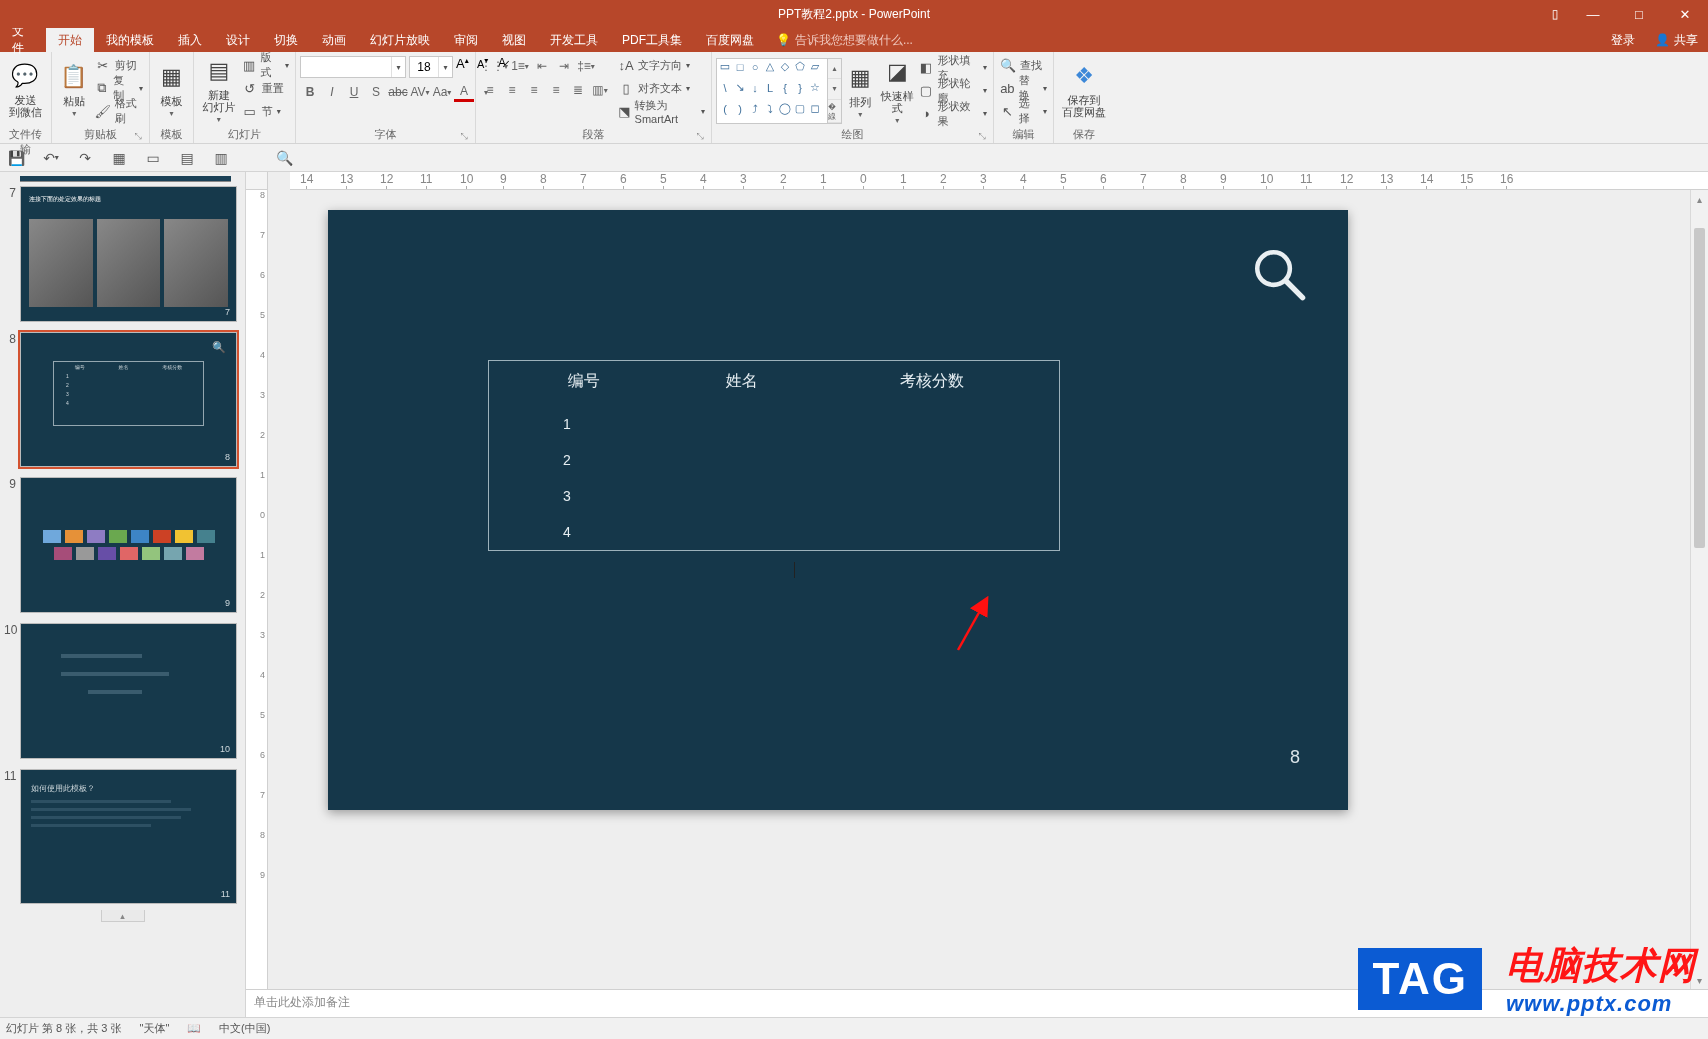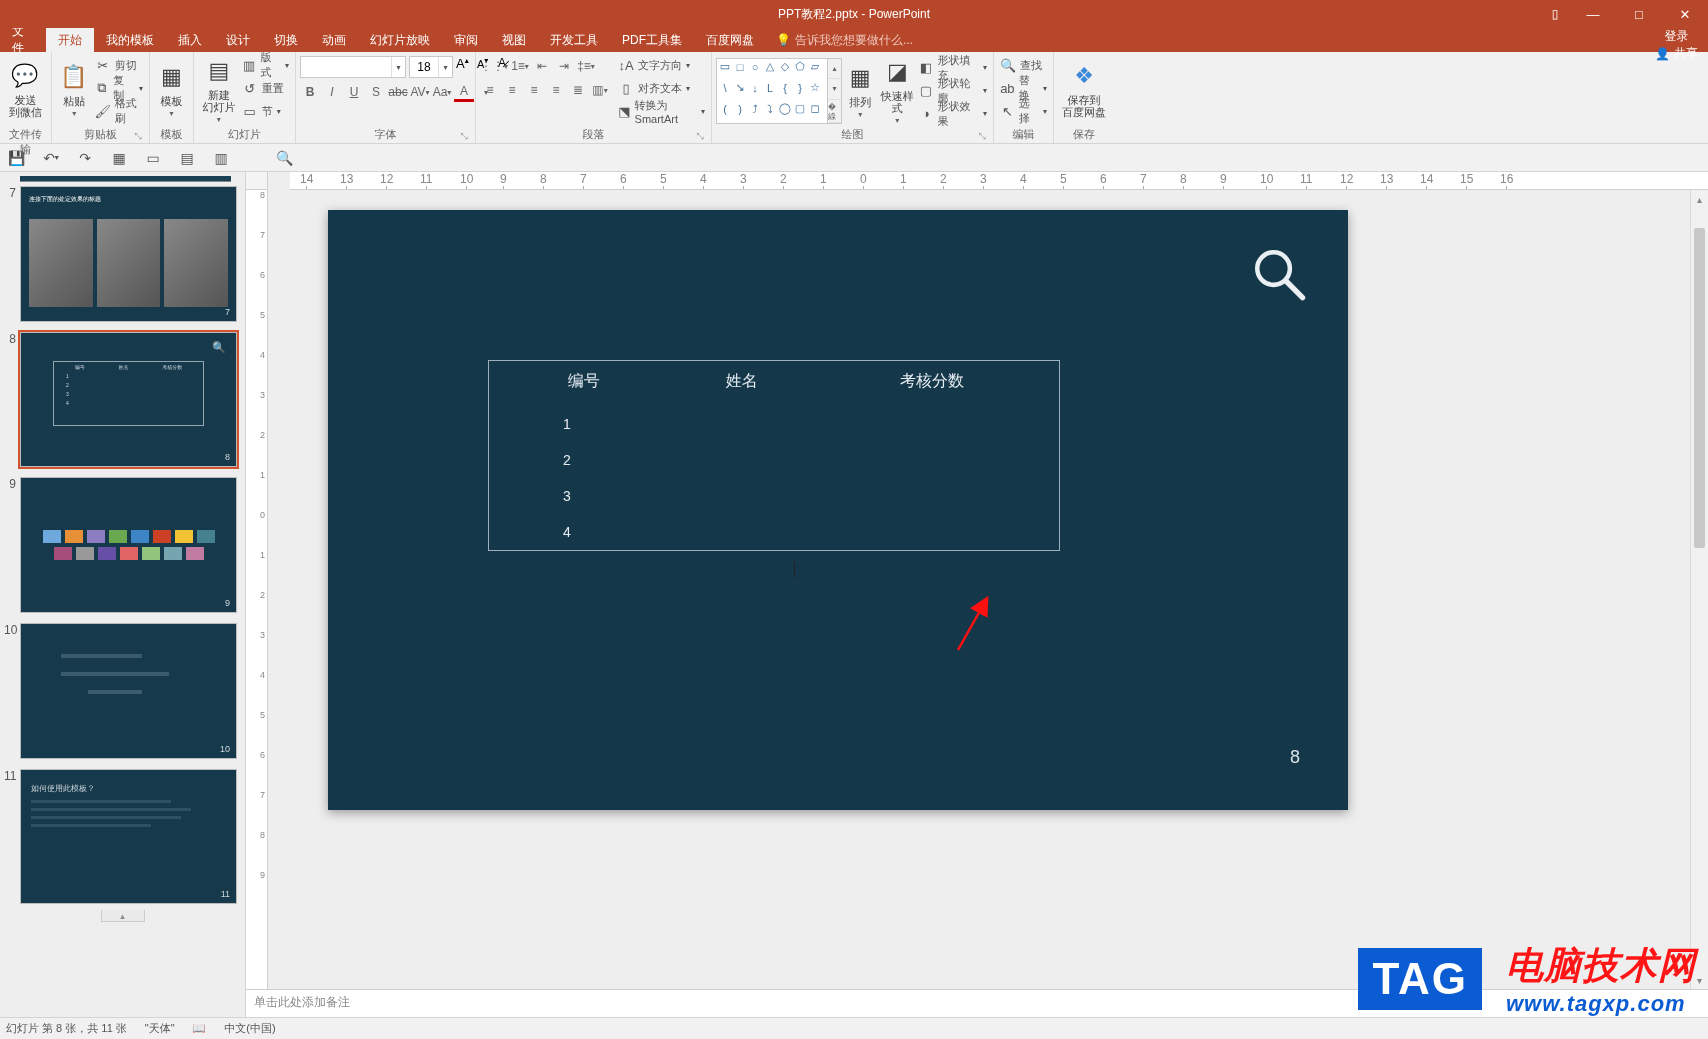--- a/index.html
+++ b/index.html
@@ -10,21 +10,21 @@
 .titlebar .title { position: absolute; left: 50%; transform: translateX(-50%); font-size: 12px; }
 .titlebar .win-controls { margin-left: auto; display: flex; }
 .titlebar .win-btn { width: 46px; height: 28px; display: flex; align-items: center; justify-content: center; font-size: 13px; }
 .titlebar .ribbon-opts { width: 30px; height: 28px; display: flex; align-items: center; justify-content: center; }
 
 
 .menubar { height: 24px; background: #b7472a; display: flex; align-items: stretch; color: #fff; font-size: 12px; }
 .menubar .tab { padding: 0 12px; display: flex; align-items: center; cursor: pointer; }
 .menubar .tab.file { width: 46px; justify-content: center; }
 .menubar .tab.active { background: #f1f1f1; color: #b7472a; }
-.menubar .right { margin-left: auto; display: flex; align-items: center; flex-direction: column; }
+.menubar .right { margin-left: auto; display: flex; align-items: center; }
 .menubar .right .item { padding: 0 10px; display: flex; align-items: center; gap: 4px; }
 .menubar .tell-me { color: #f0c9bf; margin-left: 10px; display: flex; align-items: center; gap: 4px; }
 
 
 .ribbon { height: 92px; background: #f1f1f1; border-bottom: 1px solid #d4d4d4; display: flex; }
 .ribbon .group { border-right: 1px solid #d9d9d9; display: flex; flex-direction: column; padding: 2px 4px 0 4px; }
 .ribbon .group-body { flex: 1; display: flex; align-items: flex-start; }
 .ribbon .group-label { text-align: center; font-size: 11px; color: #666; height: 16px; line-height: 15px; position: relative; }
 .ribbon .group-label .launcher { position: absolute; right: 1px; bottom: 1px; width: 12px; height: 12px; font-size: 9px; color: #888; border: 1px solid transparent; display: flex; align-items: center; justify-content: center; }
 
@@ -736,29 +736,29 @@
       </div>
     </div>
     <div class="notes">
       <span>单击此处添加备注</span>
     </div>
   </div>
 
 </div>
 
 <div class="statusbar">
-  <div class="seg">幻灯片 第 8 张，共 11 张</div>
+  <div class="seg">幻灯片 第 8 张，共 3 张</div>
   <div class="seg">"天体"</div>
   <div class="seg">
       <span>📖</span>
     </div>
   <div class="seg">
       <span>中文(中国)</span>
     </div>
 </div>
 
 <div class="watermark">
   <div class="tag">TAG</div>
   <div class="txt">
     <div class="t1">电脑技术网</div>
-    <div class="t2">www.tagxp.com</div>
+    <div class="t2">www.pptx.com</div>
   </div>
 </div>
 
 </body></html>

